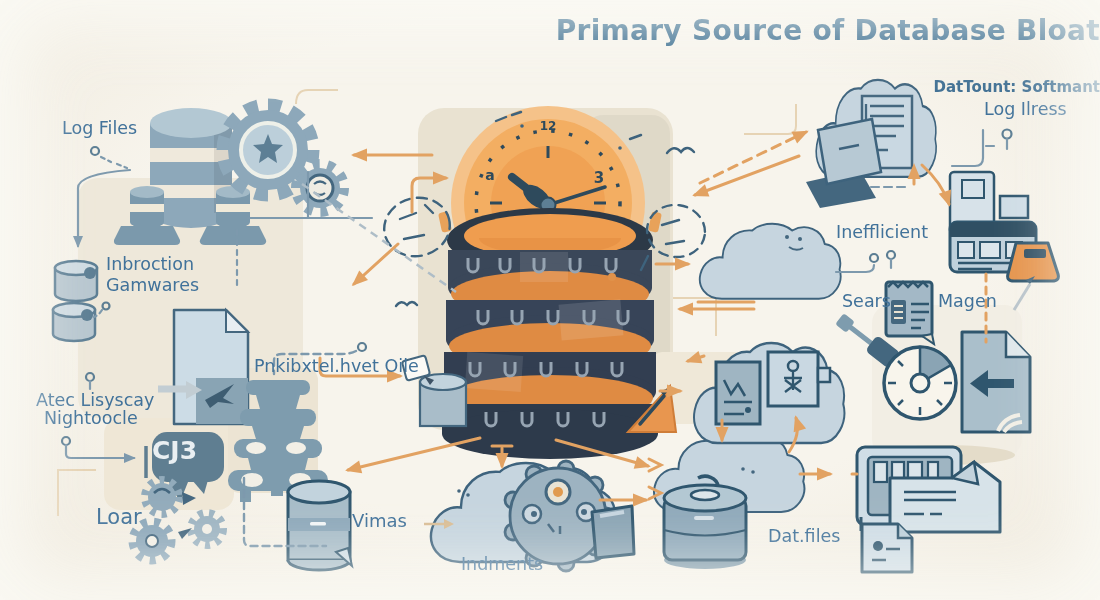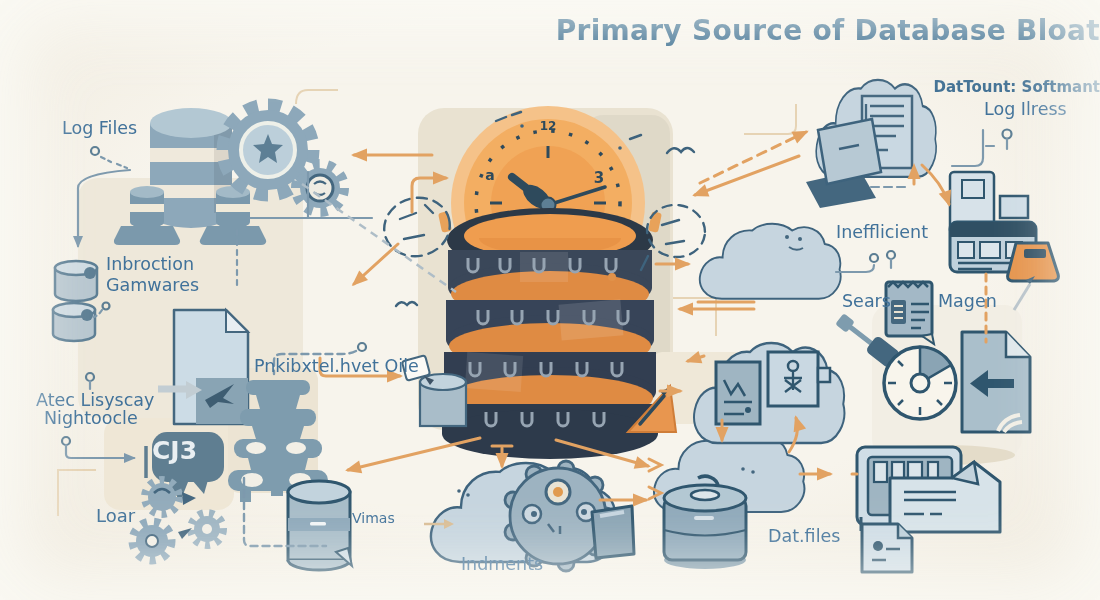--- a/index.html
+++ b/index.html
@@ -428,24 +428,24 @@
   </g>
 </svg>
 
 <div class="lbl title">Primary Source of Database Bloat</div>
 <div class="lbl subtitle">DatTount: Softmant</div>
 <div class="lbl" style="left:62px;top:118px;">Log Files</div>
 <div class="lbl" style="left:106px;top:254px;">Inbroction
 Gamwares</div>
 <div class="lbl" style="left:36px;top:358px;margin-top:32px;">Atec Lisyscay</div>
 <div class="lbl" style="left:22px;top:408px;margin-left:22px;">Nightoocle</div>
-<div class="lbl" style="left:96px;top:505px;font-size:18px;">Loar</div>
+<div class="lbl" style="left:96px;top:505px;font-size:21px;">Loar</div>
 <div class="lbl cj3">CJ3</div>
 <div class="lbl" style="left:254px;top:308px;margin-top:48px;">Pnkibxtel.hvet Oile</div>
-<div class="lbl" style="left:352px;top:510px;font-size:14px;">Vimas</div>
+<div class="lbl" style="left:352px;top:510px;font-size:18px;">Vimas</div>
 <div class="lbl" style="left:422px;top:554px;width:160px;text-align:center;">Indments</div>
 <div class="lbl" style="left:984px;top:99px;">Log Ilress</div>
 <div class="lbl" style="left:836px;top:222px;">Inefflicient</div>
 <div class="lbl" style="left:842px;top:291px;">Sears</div>
 <div class="lbl" style="left:938px;top:291px;">Magen</div>
 <div class="lbl" style="left:768px;top:526px;">Dat.files</div>
 <div class="clknum" style="left:528px;top:119px;width:40px;font-size:12px;">12</div>
 <div class="clknum" style="left:589px;top:169px;width:20px;font-size:15px;">3</div>
 <div class="clknum" style="left:480px;top:167px;width:20px;font-size:14px;">a</div>
 <div class="clknum" style="left:522px;top:212px;width:30px;font-size:13px;" ind="clock.n6"></div>

